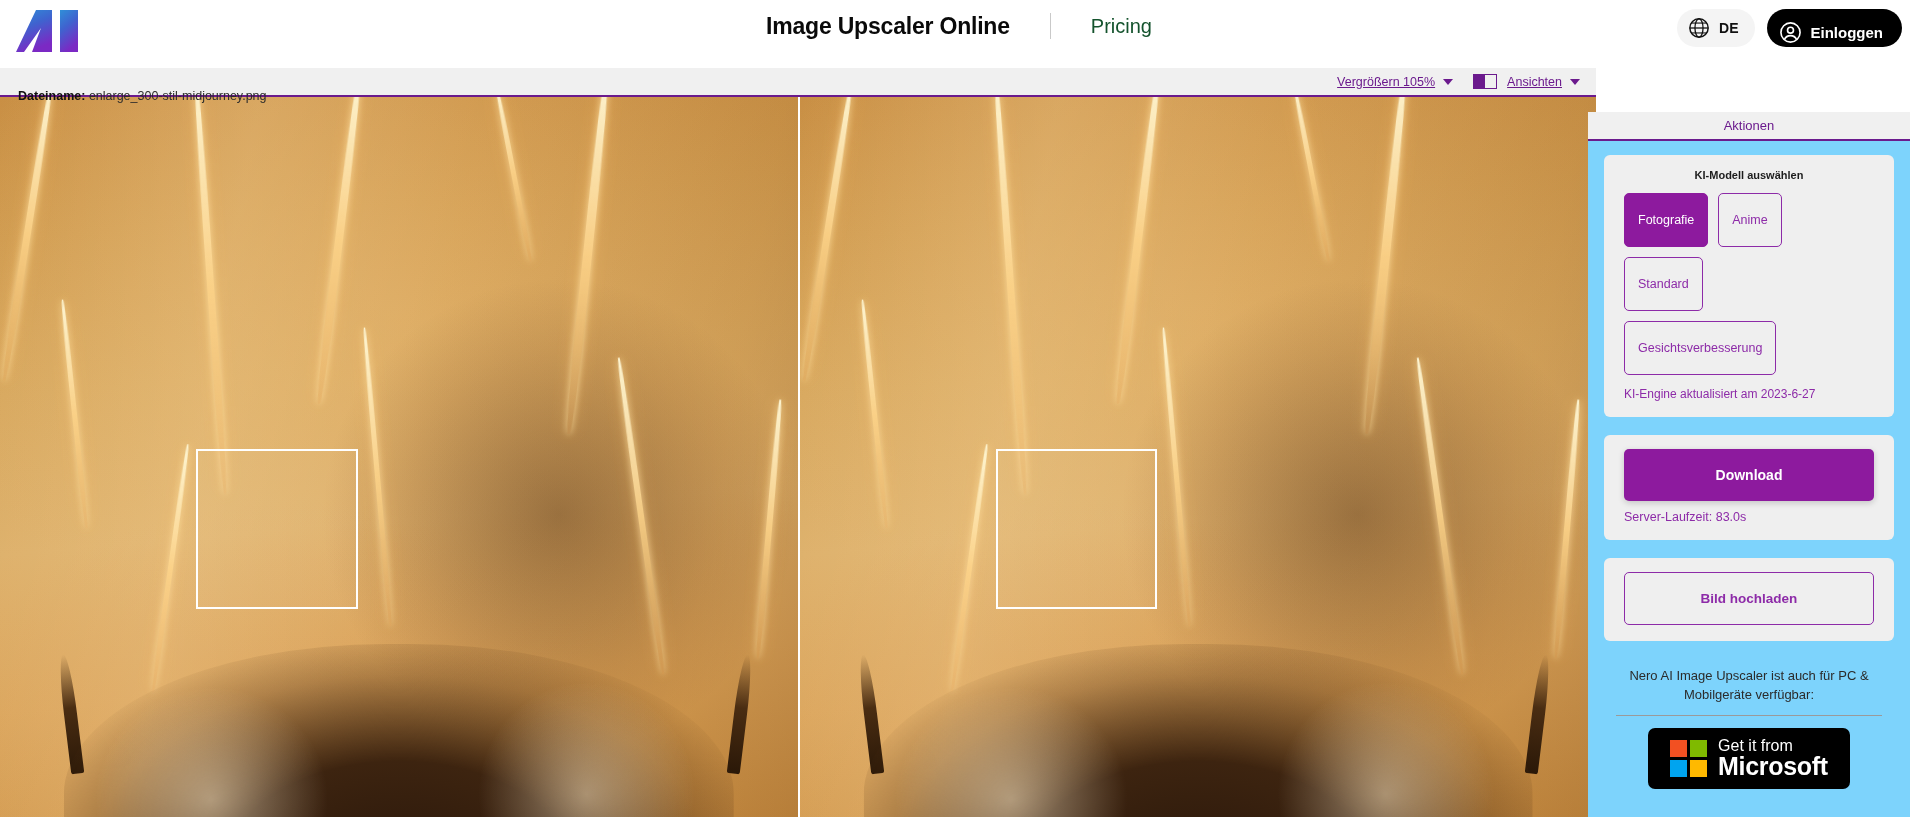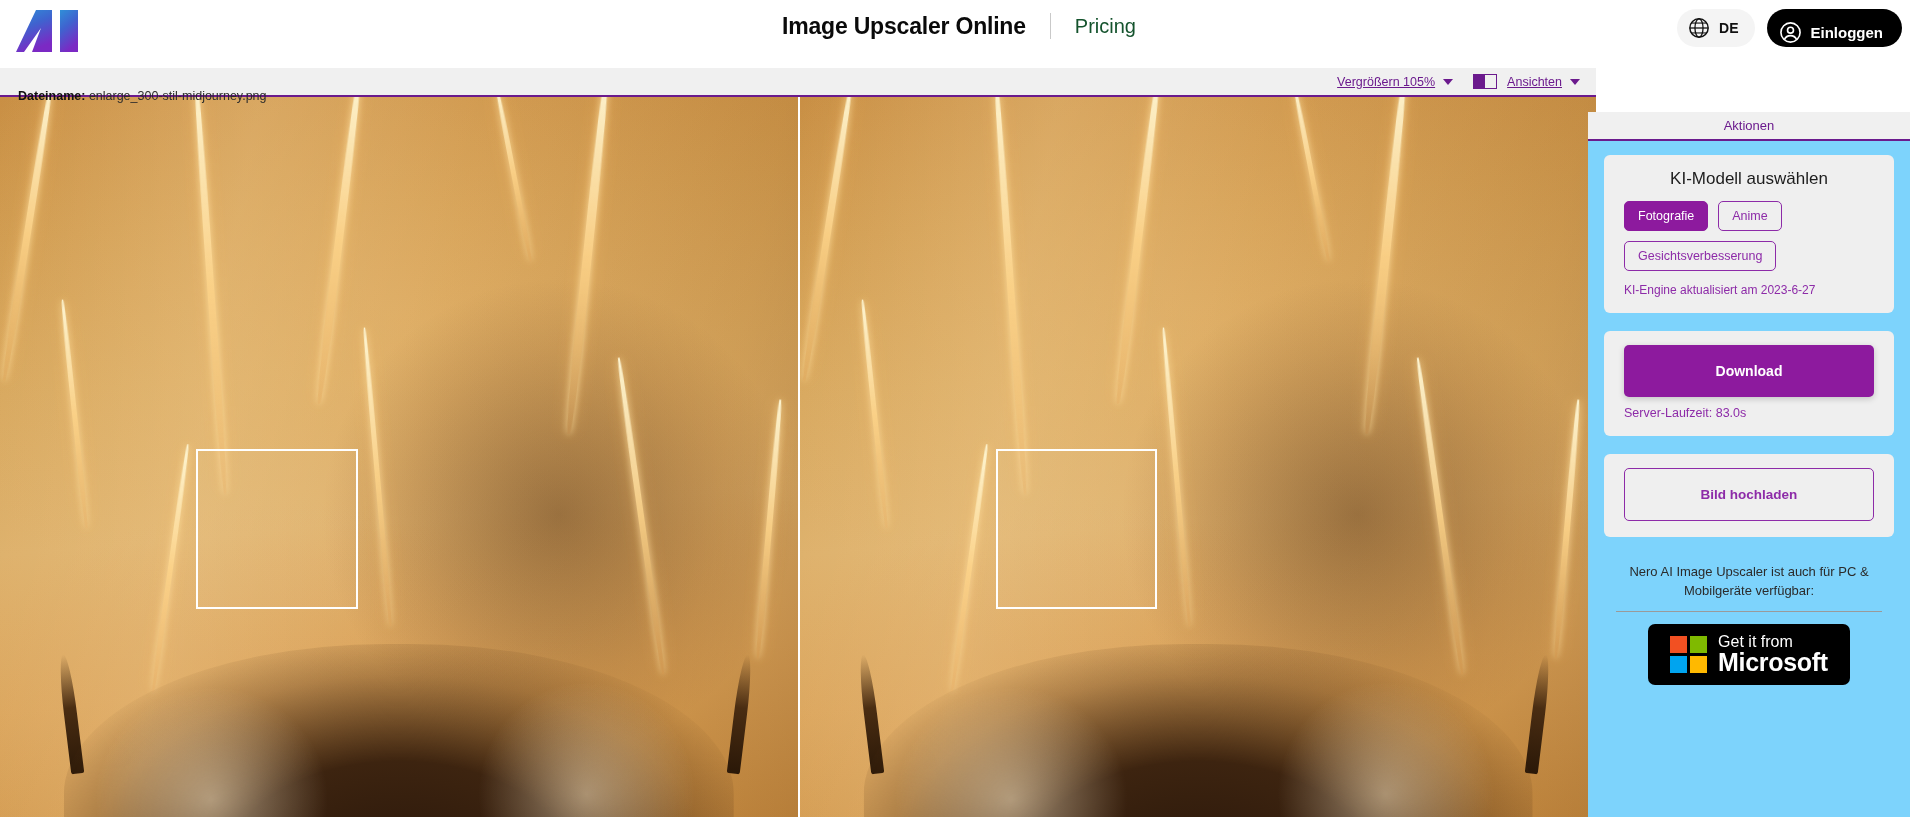--- a/index.html
+++ b/index.html
@@ -18,21 +18,21 @@
     display: flex; align-items: center;
     z-index: 30;
   }
   .logo-wrap {
     position: absolute; left: 16px; top: 6px;
     width: 70px; height: 50px;
     display: flex; align-items: center;
   }
   .center-nav {
     position: absolute; left: 0; right: 0; top: 0; height: 52px;
-    display: flex; align-items: center; justify-content: center; gap: 0px;
+    display: flex; align-items: center; justify-content: center; gap: 16px;
   }
   .site-title {
     font-size: 23px; font-weight: bold; color: #0a0a0a;
     letter-spacing: -0.2px;
   }
   .nav-sep {
     width: 1px; height: 26px; background: #c9c9c9;
     margin: 0 24px;
   }
   .nav-link {
@@ -161,27 +161,27 @@
     height: 29px; background: #f0f0f0;
     border-bottom: 2px solid #6b1a8d;
     display: flex; align-items: center; justify-content: center;
     font-size: 13px; color: #6b1a8d;
   }
   .card {
     background: #efefef; border-radius: 6px;
     margin: 14px 16px 0 16px; padding: 14px 20px 16px 20px;
   }
   .card-title {
-    text-align: center; font-size: 17px; font-weight: normal;
+    text-align: center; font-size: 11px; font-weight: bold;
     color: #1d1d1d; margin-bottom: 12px;
   }
   .chiprow { display: flex; gap: 10px; flex-wrap: wrap; }
   .chip {
     border: 1px solid #8d2ba8; border-radius: 5px;
-    padding: 7px 13px; font-size: 12.5px; color: #8d2ba8;
+    padding: 19px 13px; font-size: 12.5px; color: #8d2ba8;
     background: transparent; cursor: pointer; white-space: nowrap;
   }
   .chip.active { background: #8d1a9e; color: #fff; border-color: #8d1a9e; }
   .engine-note { font-size: 12px; color: #8d2ba8; margin-top: 12px; }
   .big-btn {
     display: block; width: 100%; text-align: center;
     background: #8d1a9e; color: #fff; font-weight: bold;
     font-size: 14px; border: none; border-radius: 5px;
     padding: 18px 0; cursor: pointer;
     box-shadow: 0 2px 6px rgba(0,0,0,0.18);
@@ -332,20 +332,23 @@
 
 <div class="sidebar">
 
   <div class="sb-head">Aktionen</div>
 
   <div class="card">
     <div class="card-title">KI-Modell auswählen</div>
     <div class="chiprow">
       <button class="chip active">Fotografie</button>
       <button class="chip">Anime</button>
+    </div>
+    <div class="chiprow" style="margin-top:10px;">
+      <button class="chip">Standard</button>
     </div>
     <div class="chiprow" style="margin-top:10px;">
       <button class="chip">Gesichtsverbesserung</button>
     </div>
     <div class="engine-note">KI-Engine aktualisiert am 2023-6-27</div>
   </div>
 
   <div class="card" style="margin-top:18px;">
     <button class="big-btn">Download</button>
     <div class="runtime">Server-Laufzeit: 83.0s</div>

